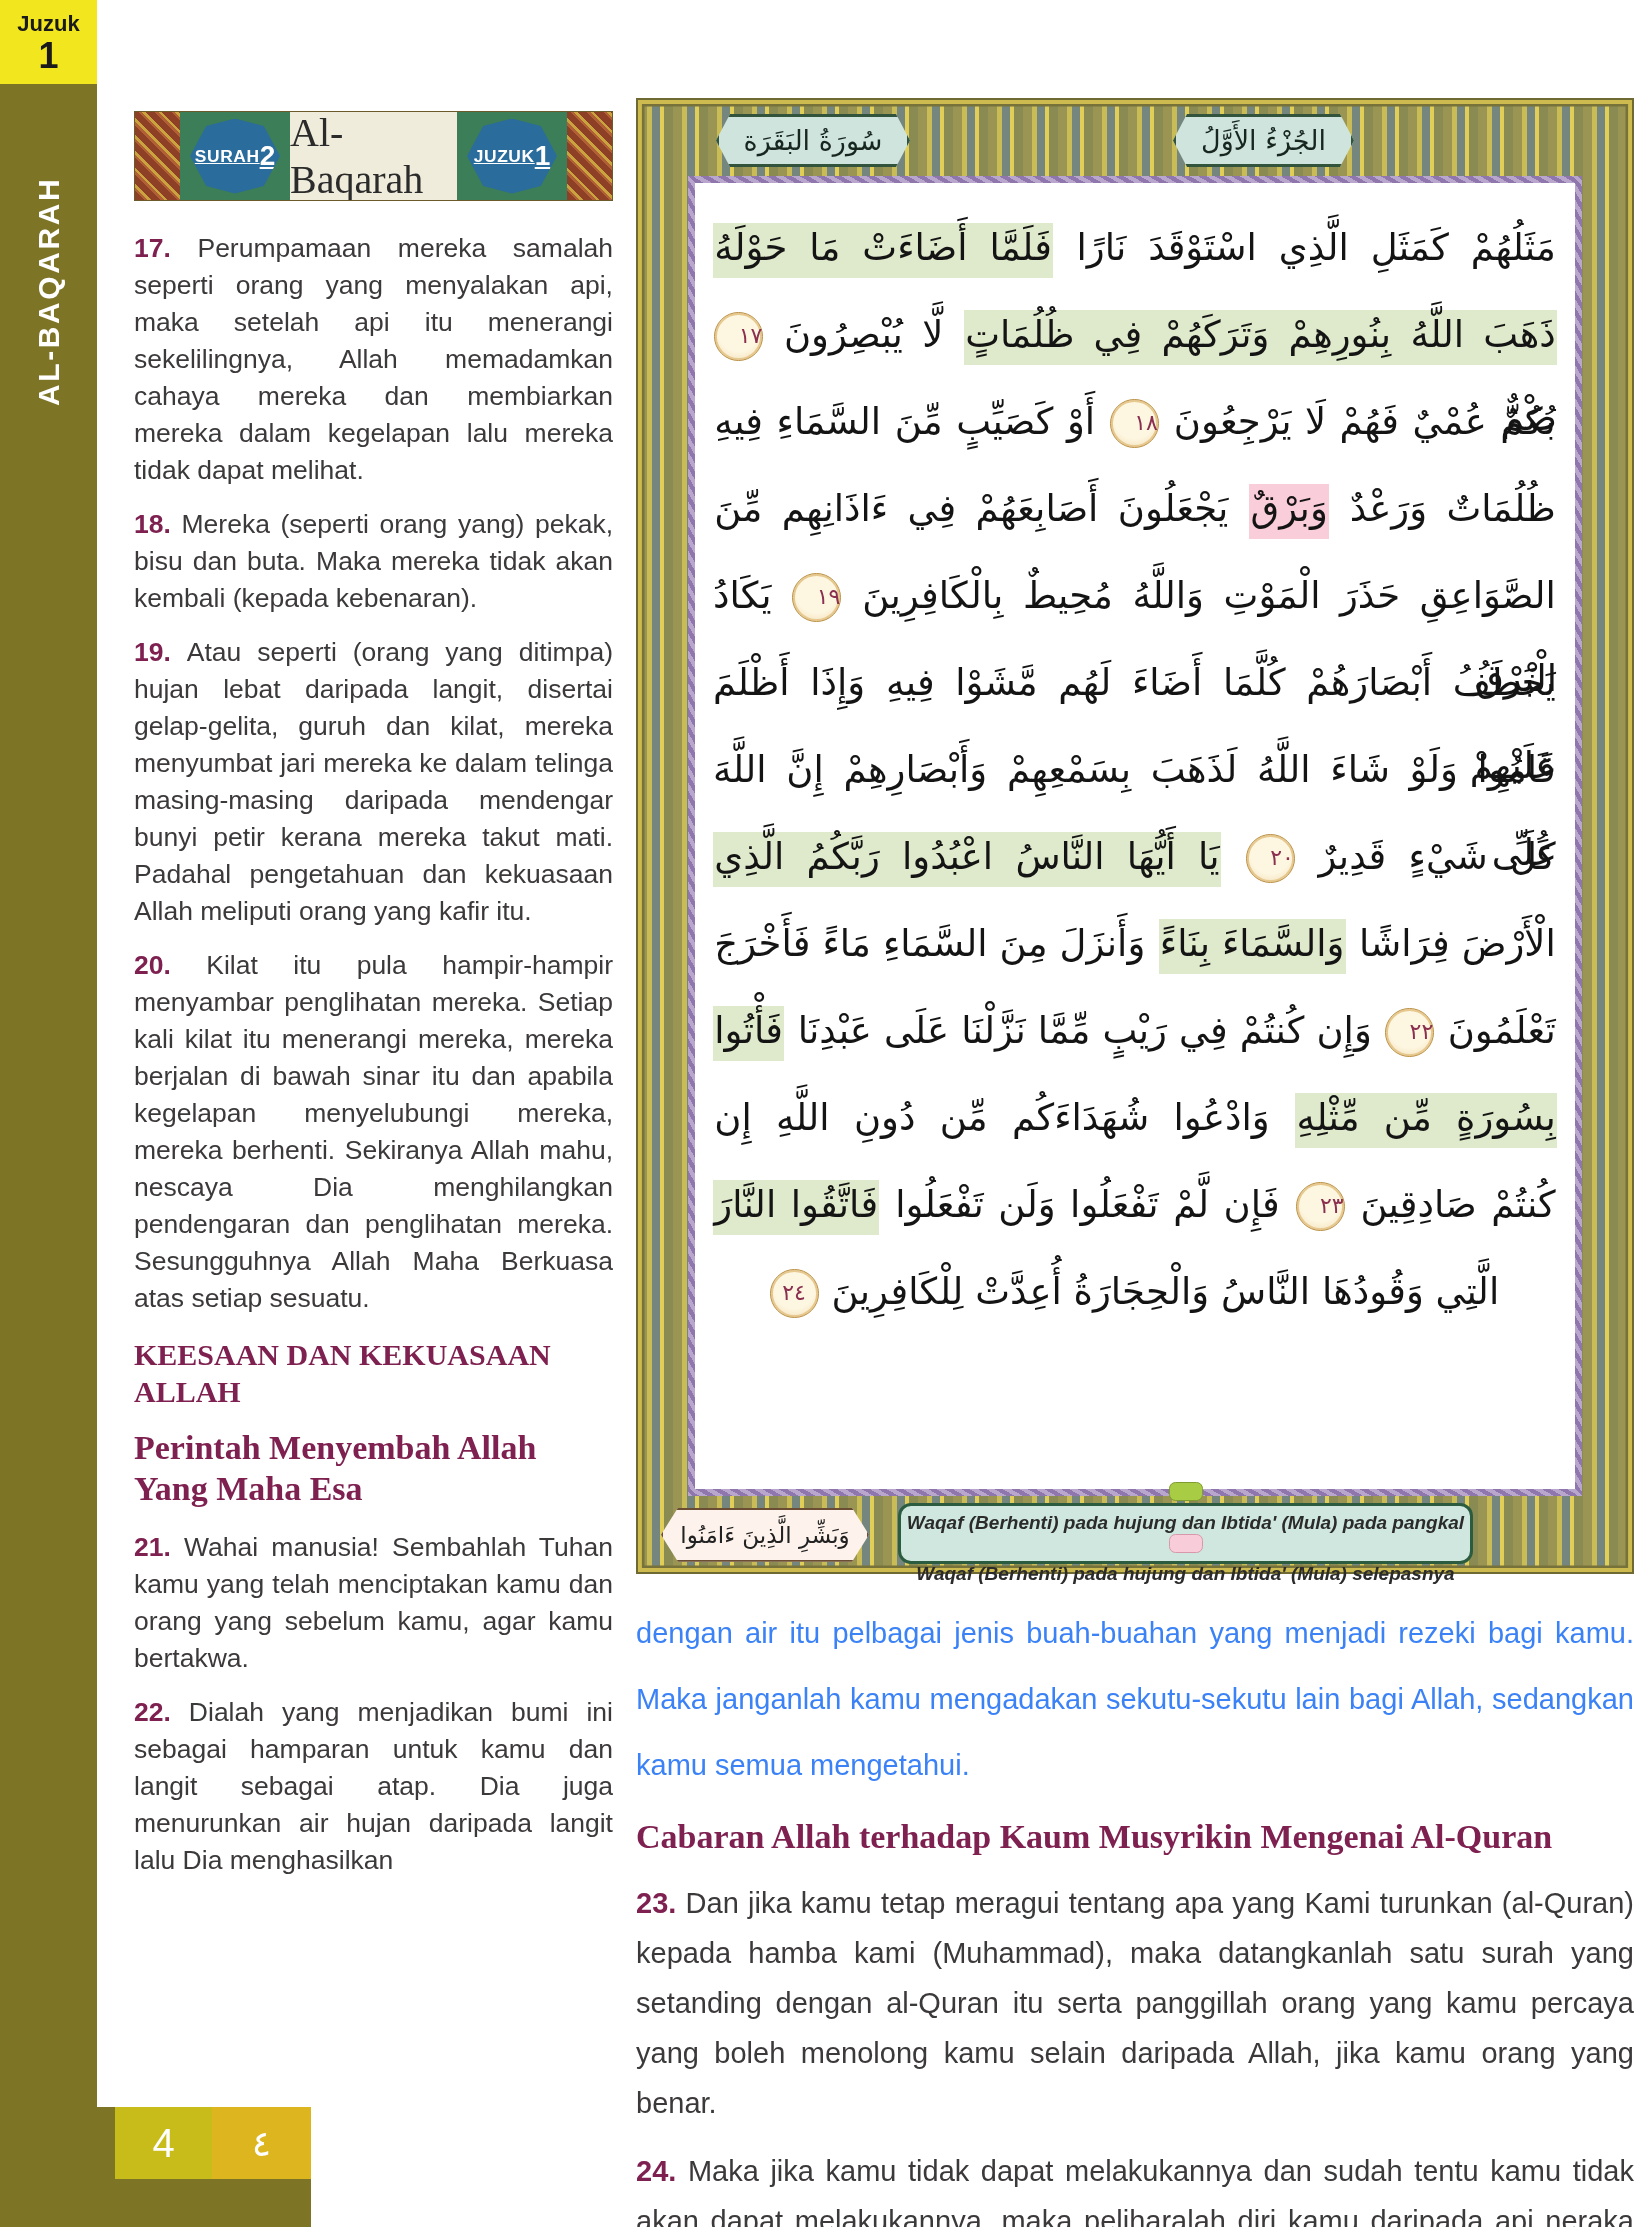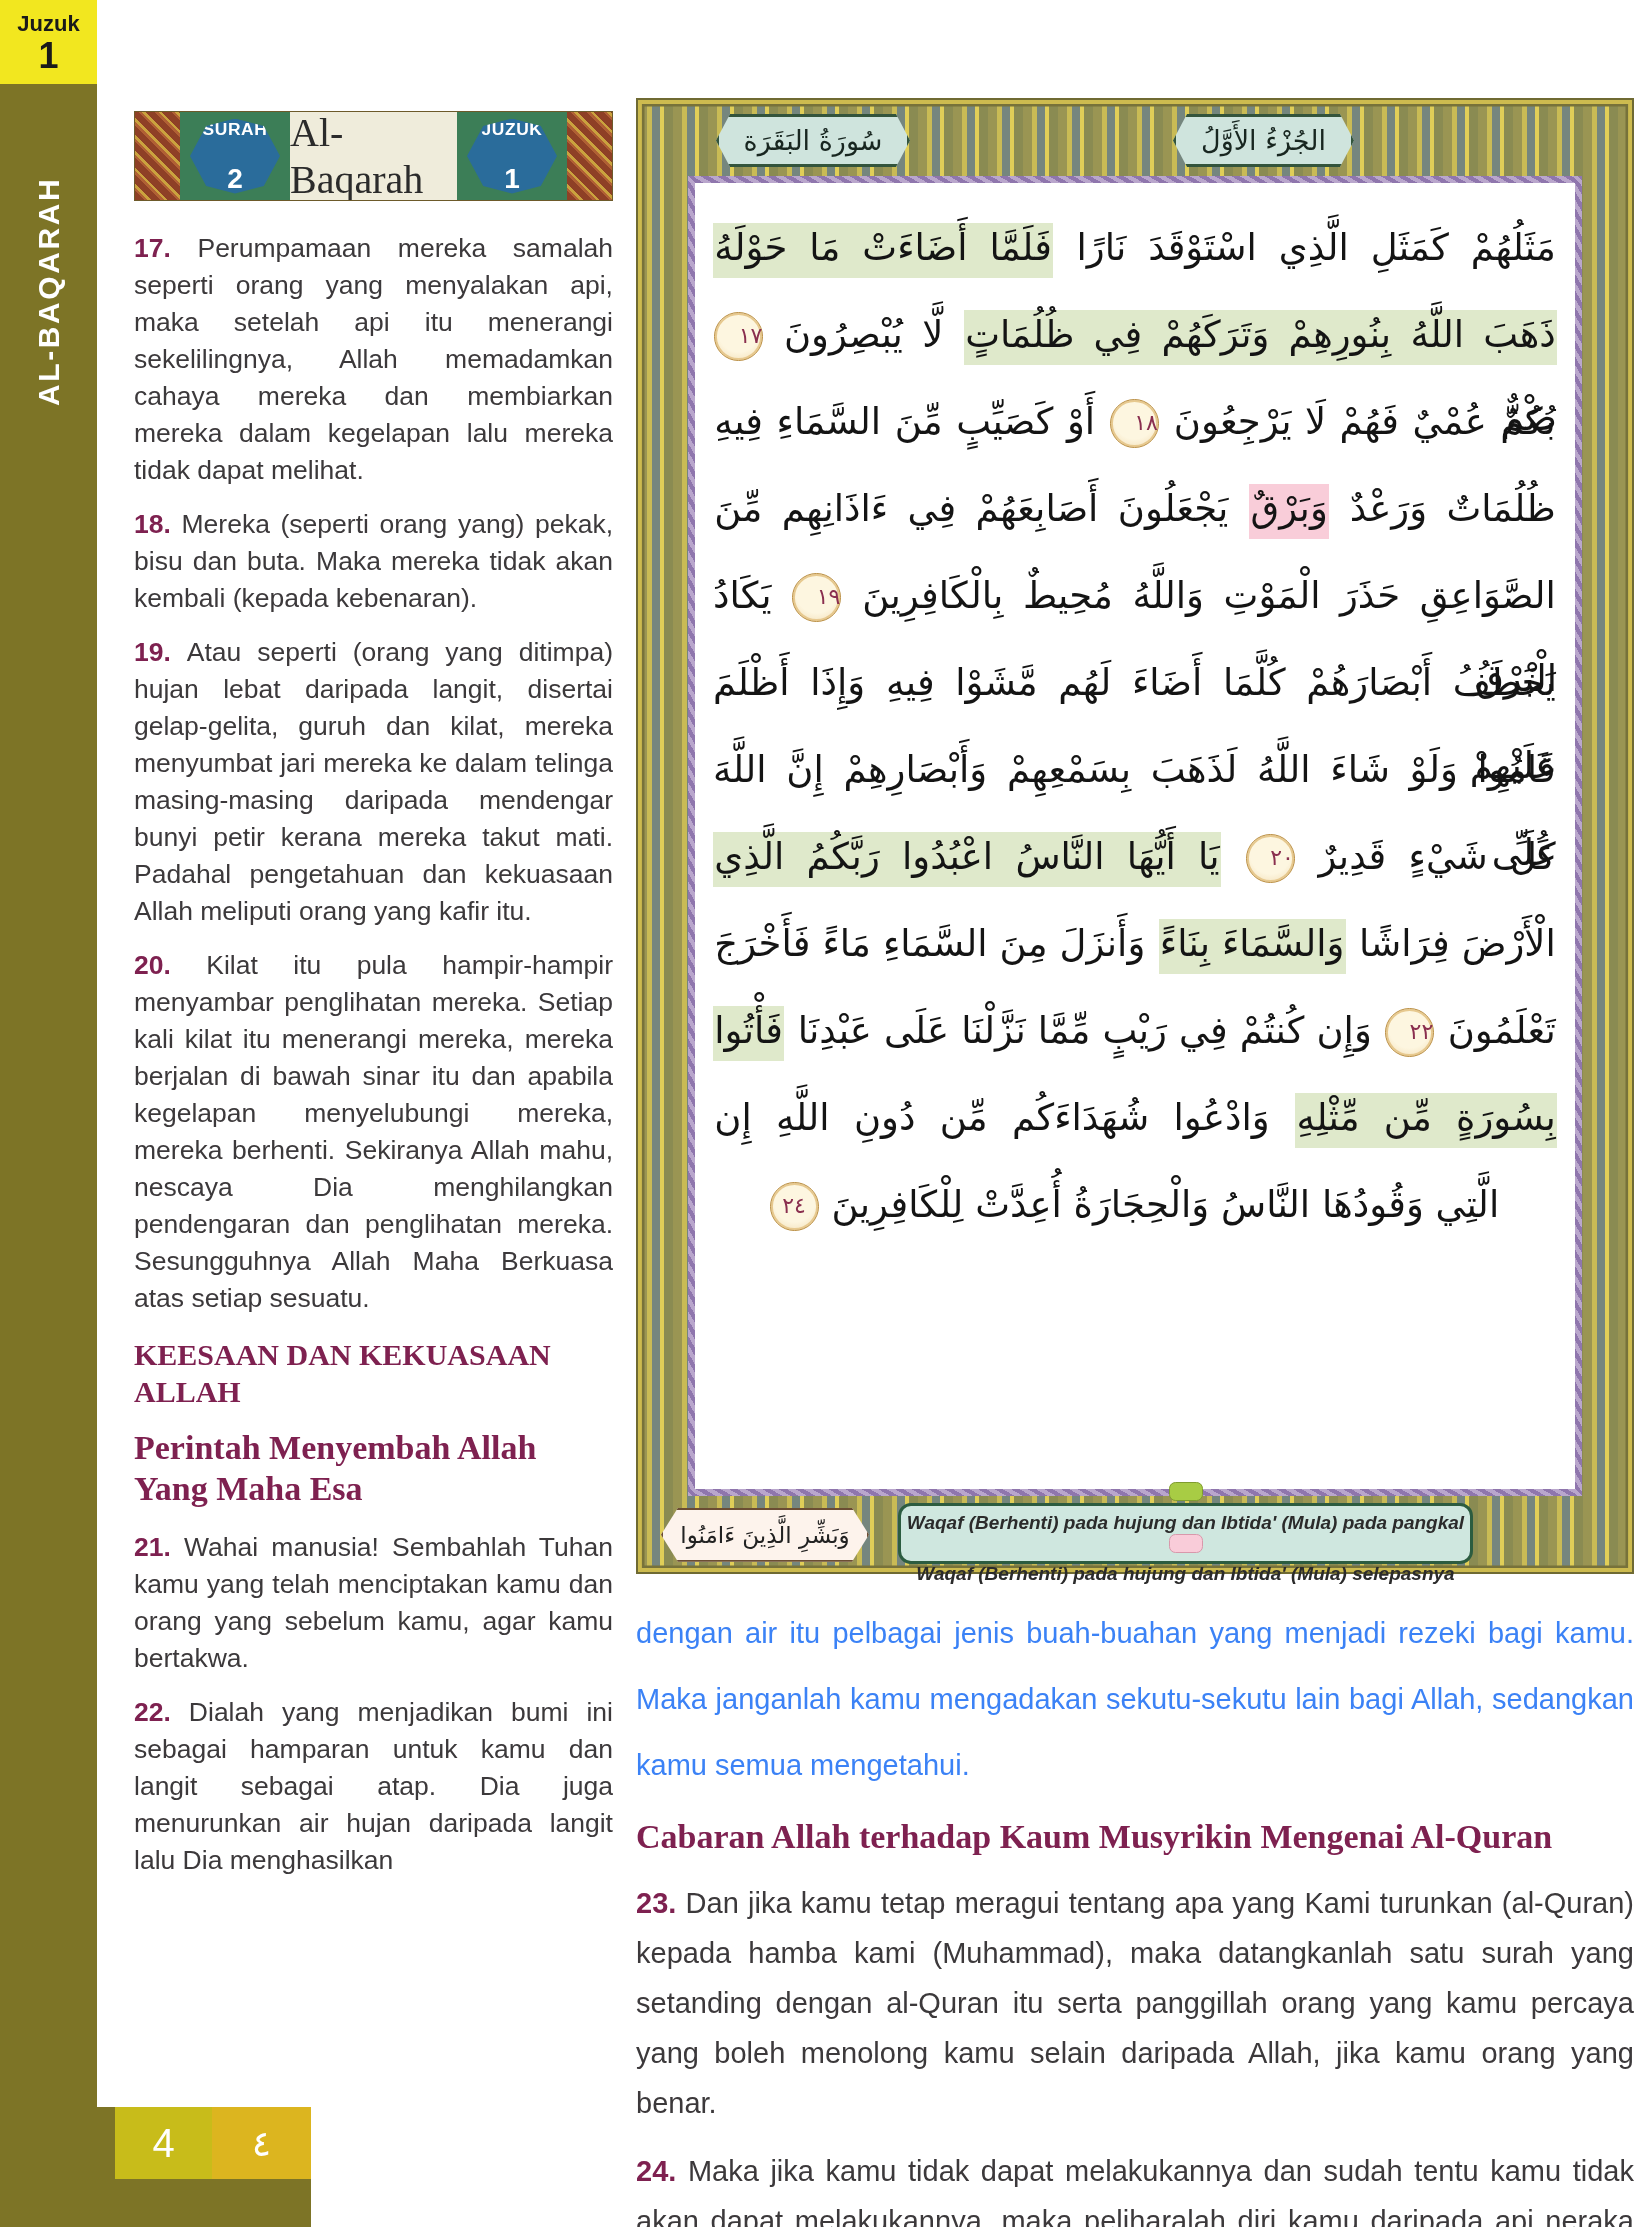--- a/index.html
+++ b/index.html
@@ -21,21 +21,21 @@
   
   .banner { position:absolute; left:134px; top:111px; width:479px; height:90px;
     background:#8e4026; border:1.9px solid #6d5a2a; display:flex; align-items:stretch; overflow:hidden; }
   .banner .orn { width:45px; background:
       repeating-linear-gradient(45deg,#8e4026 0 6.5px,#b06034 6.5px 9px,#caa23e 9px 11.6px);
   }
   .banner .mid { flex:1; background:#efecdb; display:flex; align-items:center; justify-content:center; position:relative; }
   .shield { position:relative; width:110px; background:#3c7e57; display:flex; align-items:center; justify-content:center; }
   .shield .inner { width:90px; height:75px; background:#2a6c9b;
     clip-path:polygon(50% 0,82% 10%,100% 50%,82% 90%,50% 100%,18% 90%,0 50%,18% 10%);
-    display:flex; flex-direction:column; align-items:center; justify-content:space-between; color:#fff; }
+    display:flex; flex-direction:row; align-items:center; justify-content:center; color:#fff;text-decoration:underline; }
   .shield .inner .s1 { font-size:17.4px; font-weight:bold; letter-spacing:0.6px; }
   .shield .inner .s2 { font-size:28px; font-weight:bold; line-height:30px; }
   .banner-title { font-family:"Liberation Serif", serif; font-size:40px; color:#2b2b2b; }
 
   
   .left-col { position:absolute; left:134px; top:230px; width:479px; }
   .tverse { font-size:26.5px; line-height:37px; text-align:justify; margin-bottom:17px; color:#3c393b; }
   .tverse .vnum { color:#7e2150; font-weight:bold; }
   .h-caps { font-family:"Liberation Serif", serif; font-weight:bold; color:#7e2150;
     font-size:30px; line-height:37px; margin:19.4px 0 17px 0; }
@@ -157,20 +157,21 @@
           <div class="qline"><span class="seg hl-g">ذَهَبَ اللَّهُ بِنُورِهِمْ وَتَرَكَهُمْ فِي ظُلُمَاتٍ</span><span class="seg"> لَّا يُبْصِرُونَ </span><span class="medal">١٧</span><span class="seg"> صُمٌّ</span></div>
           <div class="qline"><span class="seg">بُكْمٌ عُمْيٌ فَهُمْ لَا يَرْجِعُونَ </span><span class="medal">١٨</span><span class="seg"> أَوْ كَصَيِّبٍ مِّنَ السَّمَاءِ فِيهِ</span></div>
           <div class="qline"><span class="seg">ظُلُمَاتٌ وَرَعْدٌ </span><span class="seg hl-p">وَبَرْقٌ</span><span class="seg"> يَجْعَلُونَ أَصَابِعَهُمْ فِي ءَاذَانِهِم مِّنَ</span></div>
           <div class="qline"><span class="seg">الصَّوَاعِقِ حَذَرَ الْمَوْتِ وَاللَّهُ مُحِيطٌ بِالْكَافِرِينَ </span><span class="medal">١٩</span><span class="seg"> يَكَادُ الْبَرْقُ</span></div>
           <div class="qline"><span class="seg">يَخْطَفُ أَبْصَارَهُمْ كُلَّمَا أَضَاءَ لَهُم مَّشَوْا فِيهِ وَإِذَا أَظْلَمَ عَلَيْهِمْ</span></div>
           <div class="qline"><span class="seg">قَامُوا وَلَوْ شَاءَ اللَّهُ لَذَهَبَ بِسَمْعِهِمْ وَأَبْصَارِهِمْ إِنَّ اللَّهَ عَلَى</span></div>
           <div class="qline"><span class="seg">كُلِّ شَيْءٍ قَدِيرٌ </span><span class="medal">٢٠</span><span class="seg"> </span><span class="seg hl-g">يَا أَيُّهَا النَّاسُ اعْبُدُوا رَبَّكُمُ الَّذِي</span></div>
           <div class="qline"><span class="seg">الْأَرْضَ فِرَاشًا </span><span class="seg hl-g">وَالسَّمَاءَ بِنَاءً</span><span class="seg"> وَأَنزَلَ مِنَ السَّمَاءِ مَاءً فَأَخْرَجَ</span></div>
           <div class="qline"><span class="seg">تَعْلَمُونَ </span><span class="medal">٢٢</span><span class="seg"> وَإِن كُنتُمْ فِي رَيْبٍ مِّمَّا نَزَّلْنَا عَلَى عَبْدِنَا </span><span class="seg hl-g">فَأْتُوا</span></div>
           <div class="qline"><span class="seg hl-g">بِسُورَةٍ مِّن مِّثْلِهِ</span><span class="seg"> وَادْعُوا شُهَدَاءَكُم مِّن دُونِ اللَّهِ إِن</span></div>
+          <div class="qline"><span class="seg">كُنتُمْ صَادِقِينَ </span><span class="medal">٢٣</span><span class="seg"> فَإِن لَّمْ تَفْعَلُوا وَلَن تَفْعَلُوا </span><span class="seg hl-g">فَاتَّقُوا النَّارَ</span></div>
           <div class="qline center"><span class="seg">الَّتِي وَقُودُهَا النَّاسُ وَالْحِجَارَةُ أُعِدَّتْ لِلْكَافِرِينَ </span><span class="medal">٢٤</span></div>
         </div>
     </div>
     <div class="catchword">وَبَشِّرِ الَّذِينَ ءَامَنُوا</div>
     <div class="legend">
       <div id="legend-rows">
           <div class="legend-row">
             <span class="legend-swatch g"></span>
             <span class="legend-text">Waqaf (Berhenti) pada hujung dan Ibtida' (Mula) pada pangkal</span>
           </div>

